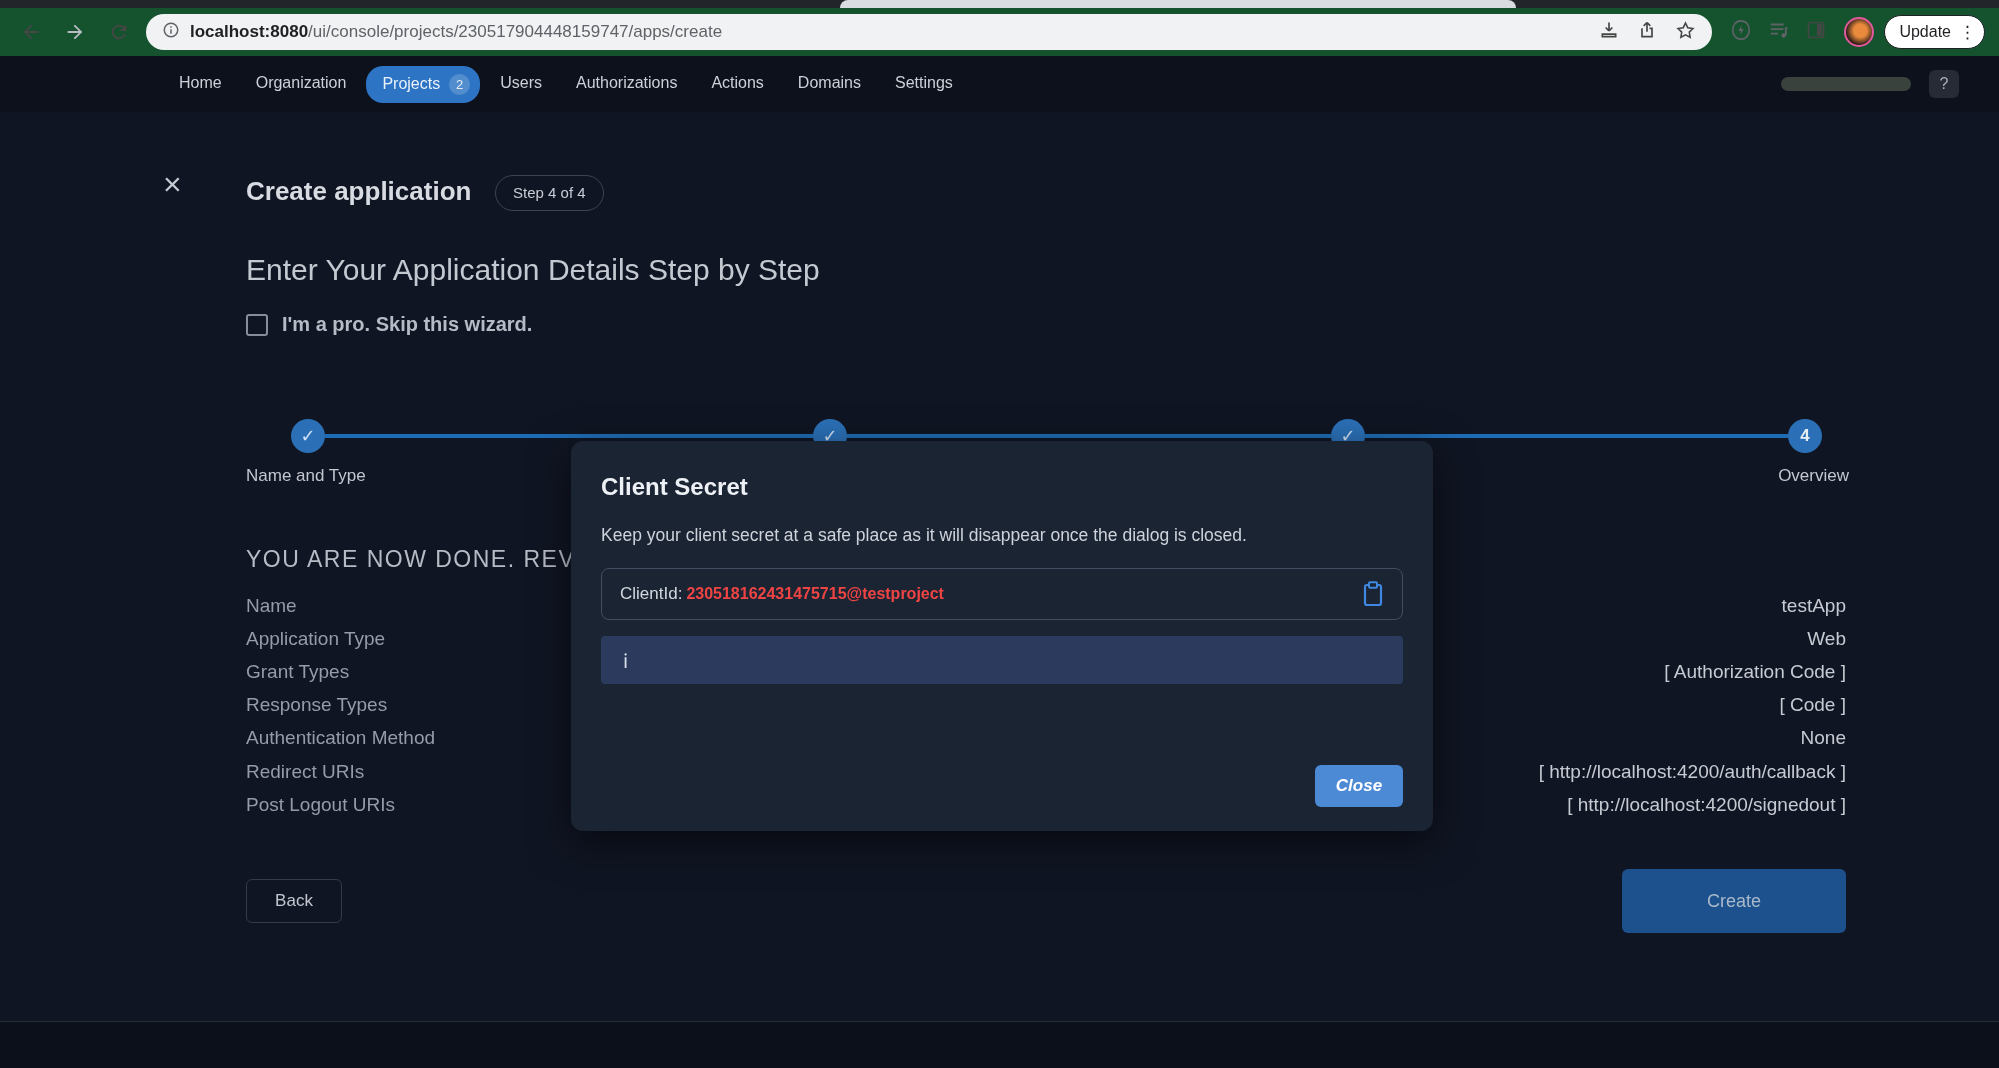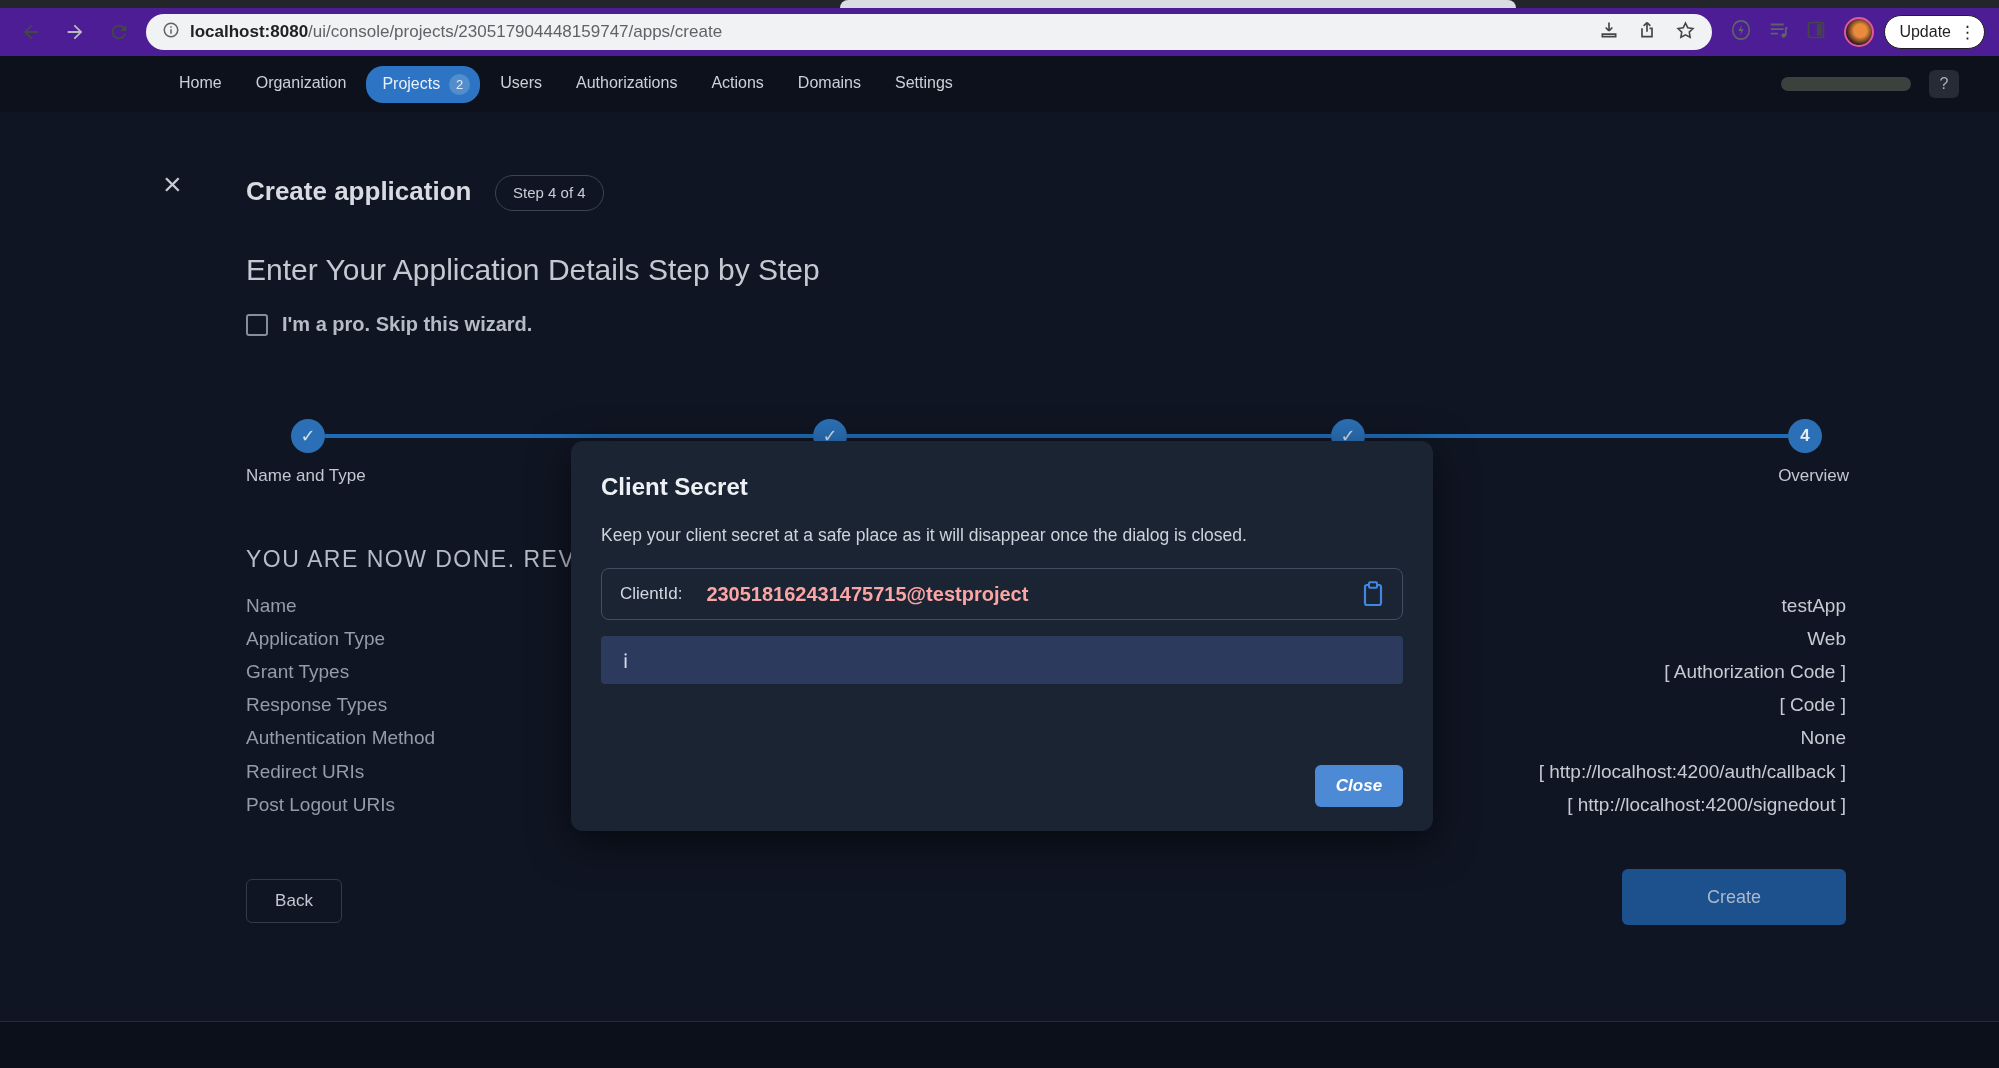--- a/index.html
+++ b/index.html
@@ -2,21 +2,21 @@
 <html><head>
 <meta charset="utf-8">
 <style>
   * { margin:0; padding:0; box-sizing:border-box; }
   html,body { width:1999px; height:1068px; overflow:hidden; }
   body { font-family:"Liberation Sans", sans-serif; background:#101523; position:relative; }
 
   
   .tab-strip { position:absolute; top:0; left:0; width:1999px; height:8px; background:#22252a; z-index:50; }
   .active-tab { position:absolute; top:0; left:840px; width:676px; height:8px; background:#d9dce1; border-radius:10px 10px 0 0; }
-  .chrome { position:absolute; top:8px; left:0; width:1999px; height:48px; background:#4c1d95; display:flex; align-items:center; padding:0 14px; gap:10px; z-index:50; }
+  .chrome { position:absolute; top:8px; left:0; width:1999px; height:48px; background:#14532d; display:flex; align-items:center; padding:0 14px; gap:10px; z-index:50; }
   .chrome-icon { width:34px; height:34px; display:flex; align-items:center; justify-content:center; border-radius:50%; flex:0 0 auto; }
   .omnibox { flex:1 1 auto; height:36px; background:#f0f2f3; border-radius:18px; display:flex; align-items:center; padding:0 16px; gap:10px; min-width:0; }
   .url { font-size:17px; color:#5f6368; white-space:nowrap; overflow:hidden; }
   .url b { color:#202124; font-weight:700; }
   .omnibox-right { margin-left:auto; display:flex; align-items:center; gap:18px; }
   .ext-icons { display:flex; align-items:center; gap:16px; padding:0 8px; }
   .avatar { width:30px; height:30px; border-radius:50%; border:2px solid #e3579c; background:radial-gradient(circle at 55% 45%, #e98a3c 0 32%, #2b1c18 70%); flex:0 0 auto; }
   .update-btn { height:34px; border:1.5px solid #1f2023; border-radius:17px; background:#fff; display:flex; align-items:center; gap:8px; padding:0 8px 0 14px; font-size:16px; color:#1f2023; flex:0 0 auto; }
   .dots { font-size:17px; color:#1f2023; letter-spacing:0; }
 
@@ -47,31 +47,31 @@
   .step-label-left { position:absolute; left:246px; top:354px; font-size:17px; color:#c2c7d0;text-align:right; }
   .step-label-right { position:absolute; right:150px; top:354px; font-size:17px; color:#c2c7d0; }
 
   .review-heading { position:absolute; left:246px; top:434px; font-size:23px; font-weight:500; letter-spacing:1.5px; color:#b6bcc6; }
   .review-rows { position:absolute; left:246px; top:477px; width:1600px; }
   .review-row { height:33.2px; display:flex; justify-content:space-between; align-items:center; }
   .review-label { font-size:19px; color:#959ca8; }
   .review-value { font-size:19px; color:#c6cbd3; }
 
   .back-btn { position:absolute; left:246px; top:767px; width:96px; height:44px; border:1px solid #343b48; border-radius:6px; background:transparent; color:#c3c8d0; font-size:17px; display:flex; align-items:center; justify-content:center; }
-  .create-btn { position:absolute; left:1622px; top:757px; width:224px; height:56px; border-radius:6px; background:#1d518d; color:#a9b9ca; font-size:18px; display:flex; align-items:center; justify-content:center; }
+  .create-btn { position:absolute; left:1622px; top:757px; width:224px; height:64px; border-radius:6px; background:#1d518d; color:#a9b9ca; font-size:18px; display:flex; align-items:center; justify-content:center; }
 
   .footer { position:absolute; left:0; bottom:0; width:1999px; height:47px; background:#0c101a; border-top:1px solid #272c36; z-index:5; }
 
   
   .modal { position:absolute; left:571px; top:441px; width:862px; height:390px; background:#1b2433; border-radius:12px; box-shadow:0 12px 40px rgba(0,0,0,0.55); z-index:20; padding:32px 30px 24px 30px; display:flex; flex-direction:column; }
   .modal-title { font-size:24px; font-weight:700; color:#edf0f4; }
   .modal-desc { margin-top:24px; font-size:17.5px; color:#ced3db; }
   .clientid-box { margin-top:22px; height:52px; border:1px solid #434d61; border-radius:8px; display:flex; align-items:center; padding:0 18px; }
   .clientid-label { font-size:17px; color:#d3d8e0; }
-  .clientid-value { font-size:20px; font-weight:700; color:#fca5a5; margin-left:24px; }
+  .clientid-value { font-size:16px; font-weight:700; color:#ef4444; margin-left:4px; }
   .copy-icon { margin-left:auto; display:flex; align-items:center; }
   .info-banner { margin-top:16px; height:48px; background:#2c3b5d; border-radius:4px; display:flex; align-items:center; padding:0 22px; }
   .info-glyph { font-size:20px; color:#d7dde8; font-family:"DejaVu Serif", serif; }
   .info-text { flex:1; text-align:center; font-size:17px; font-weight:700; color:#e3e8f0; }
   .modal-actions { margin-top:auto; display:flex; justify-content:flex-end;font-style:italic; }
   .close-btn { width:88px; height:42px; background:#4c8ad6; border-radius:6px; color:#ffffff; font-size:17px; font-weight:700; display:flex; align-items:center; justify-content:center; }
 </style>
 </head>
 <body>
 

